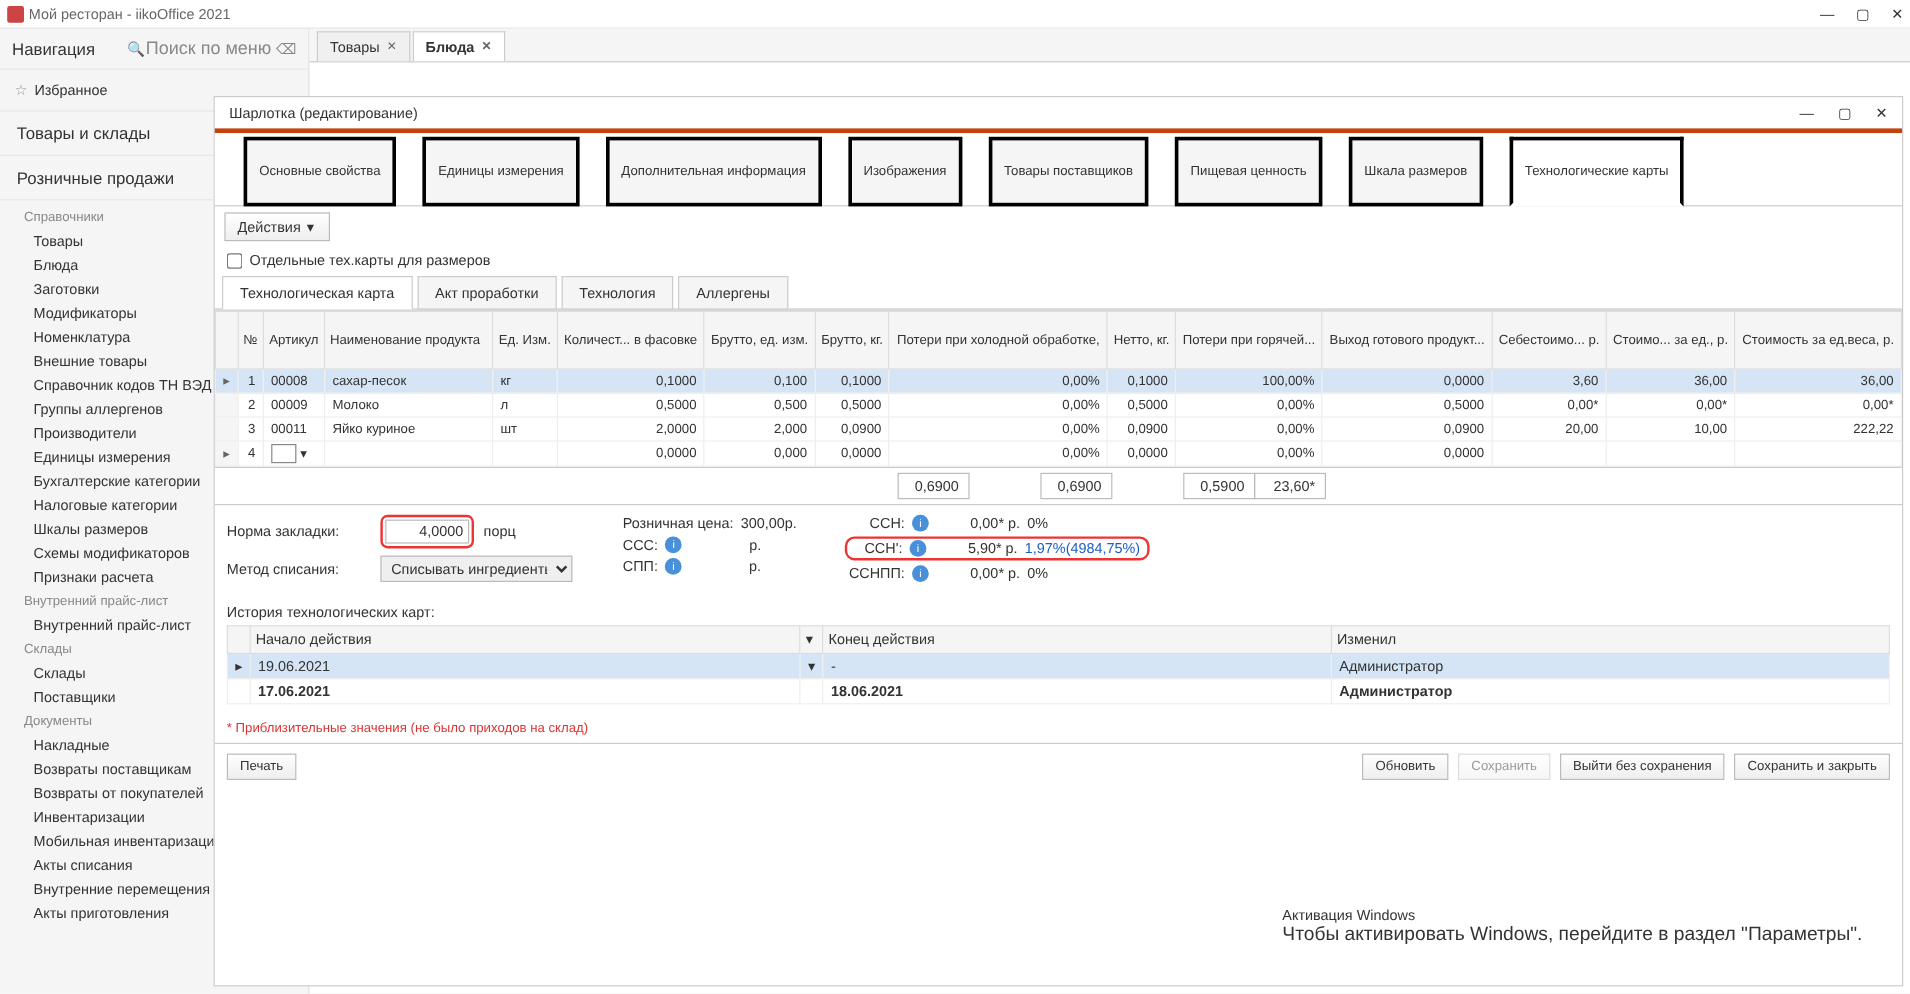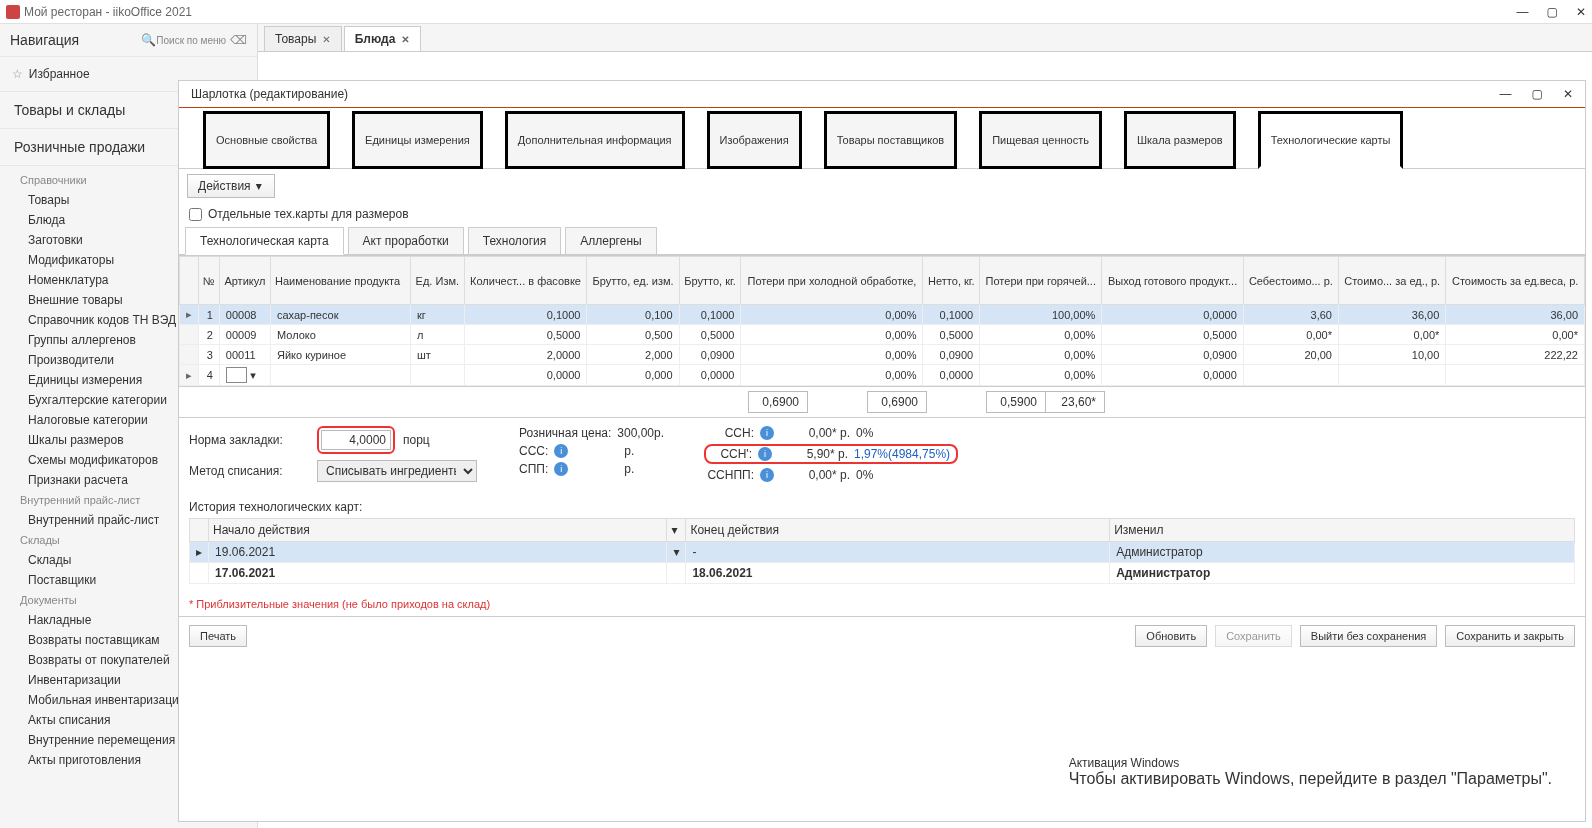--- a/index.html
+++ b/index.html
@@ -6,35 +6,35 @@
 body{background:#f0f0f0;width:1592px;height:828px;overflow:hidden;position:relative}
 .titlebar{height:24px;background:#fff;display:flex;align-items:center;padding:0 6px;border-bottom:1px solid #e0e0e0}
 .titlebar .app-icon{width:14px;height:14px;background:#c44;border-radius:2px;margin-right:4px}
 .titlebar .title{color:#666;flex:1}
 .titlebar .win-btns{display:flex;gap:18px;color:#666}
 .titlebar .win-btns span{cursor:pointer}
 .main{display:flex;height:calc(100% - 24px)}
 .sidebar{width:258px;background:#f5f5f5;border-right:1px solid #ddd;overflow:hidden}
 .nav-head{display:flex;align-items:center;padding:8px 10px;border-bottom:1px solid #e6e6e6}
 .nav-head .nav-title{font-size:14px;flex:1}
-.nav-head .search{color:#888;font-size:10px}
+.nav-head .search{color:#888;font-size:15px}
 .nav-head .clear{margin-left:4px;color:#888}
 .fav{padding:10px 12px;border-bottom:1px solid #e6e6e6;display:flex;align-items:center;gap:6px}
 .fav .star{color:#999}
 .section{padding:10px 14px;font-size:14px;border-bottom:1px solid #e6e6e6;cursor:pointer}
 .tree{padding:4px 0}
 .tree .group{padding:4px 20px;color:#888;font-size:11px}
 .tree .item{padding:3px 28px;cursor:pointer}
 .content{flex:1;display:flex;flex-direction:column;background:#fff;position:relative}
 .doc-tabs{height:28px;background:#f5f5f5;display:flex;align-items:flex-end;border-bottom:1px solid #ccc;padding-left:6px}
 .doc-tab{padding:5px 10px;border:1px solid #ccc;border-bottom:none;background:#f0f0f0;margin-right:2px;display:flex;align-items:center;gap:6px;cursor:pointer}
 .doc-tab.active{background:#fff;font-weight:bold}
 .doc-tab .close{color:#666;font-size:10px}
 .editor{position:absolute;left:-80px;top:56px;right:6px;bottom:6px;background:#fff;border:1px solid #ccc;display:flex;flex-direction:column}
-.editor-title{display:flex;align-items:center;padding:6px 12px;border-bottom:1px solid #c2410c}
+.editor-title{display:flex;align-items:center;padding:6px 12px;border-bottom:4px solid #c2410c}
 .editor-title .t{flex:1;font-size:12px}
 .editor-title .wbtns{display:flex;gap:20px;color:#444}
 .prop-tabs{display:flex;border-bottom:1px solid #ccc;padding:0 4px;background:#fff}
 .prop-tab{padding:20px 10px;border:3px solid #000000;margin:3px 2px -1px 20px;background:#f5f5f5;cursor:pointer;font-size:11px}
 .prop-tab.active{background:#fff;border-bottom-color:#fff}
 .actions-row{padding:5px 8px;display:flex;gap:6px}
 .btn{border:1px solid #bbb;background:linear-gradient(#fff,#eee);padding:4px 10px;cursor:pointer;font-size:11px}
 .checkbox-row{padding:4px 10px;display:flex;align-items:center;gap:6px}
 .sub-tabs{display:flex;border-bottom:1px solid #ccc;padding:0 4px}
 .sub-tab{padding:6px 14px;border:1px solid #ccc;margin:2px 2px -1px 2px;background:#f5f5f5;cursor:pointer}

